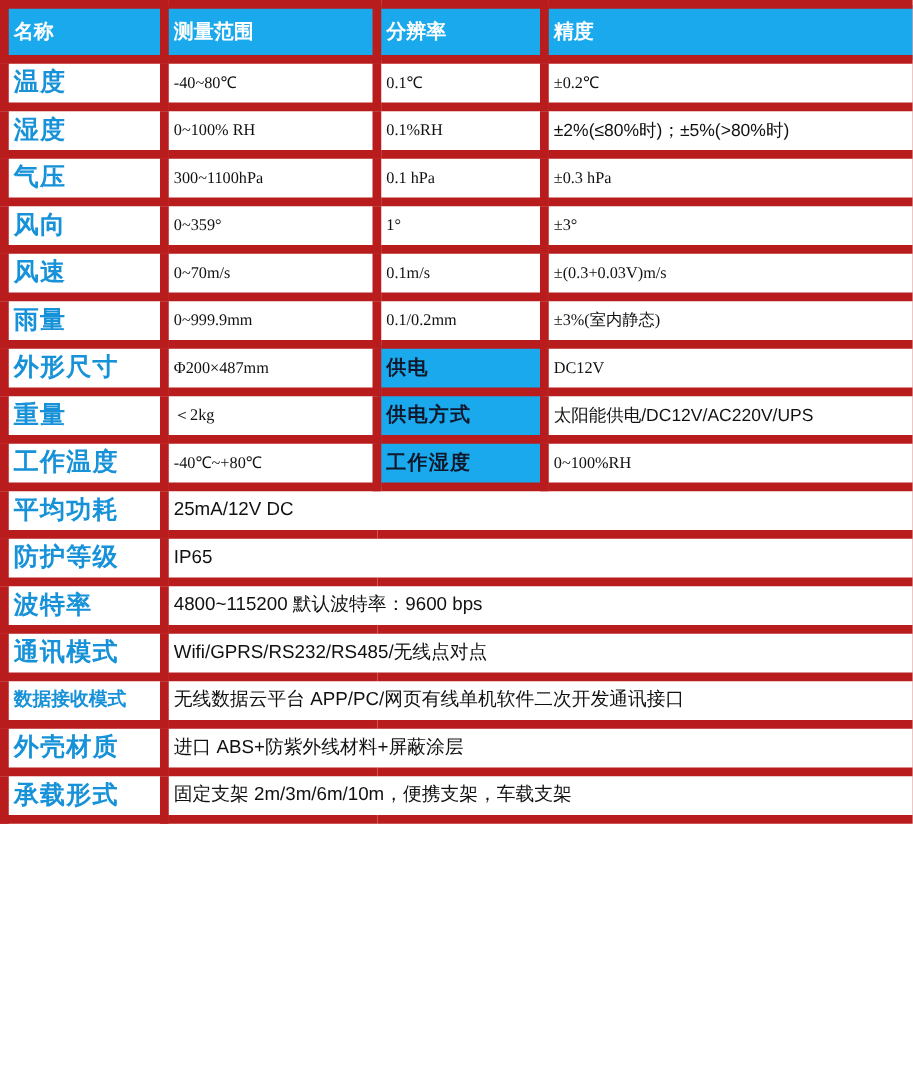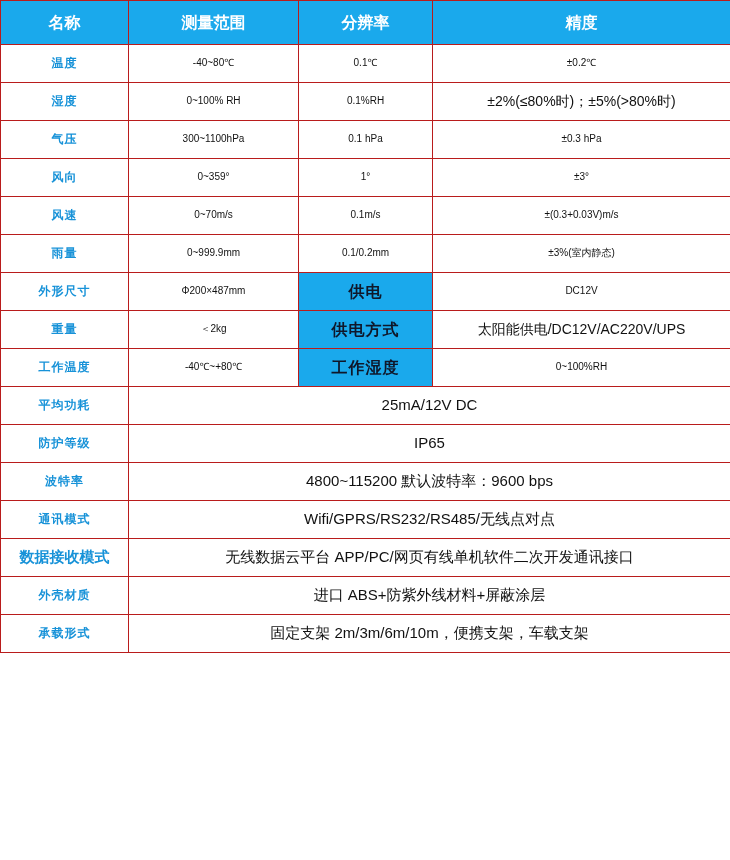--- a/index.html
+++ b/index.html
@@ -12,22 +12,21 @@
     height: 860px;
     font-family: "Liberation Sans", sans-serif;
     color: #000000;
   }
   #spec-table {
     width: 730px;
     border-collapse: collapse;
     table-layout: fixed;
   }
   #spec-table td {
-    border: 1px solid #b91c1c;
-    text-align: center;
+    border: 7px solid #b91c1c;
     vertical-align: middle;
     padding: 2px 4px;
     font-size: 15px;
     line-height: 1.25;
     color: #111111;
     background: #ffffff;
     height: 38px;
     box-sizing: border-box;
     word-break: break-all;
   }
@@ -36,34 +35,35 @@
     background: #1aa9ec;
     color: #ffffff;
     font-weight: bold;
     font-size: 16px;
     height: 44px;
   }
   
   #spec-table td.label-cell {
     color: #1792d8;
     font-weight: bold;
-    font-size: 12px;
+    font-size: 20px;
     background: #ffffff;
     letter-spacing: 1px;
   }
   
   #spec-table td.blue-cell {
     background: #1aa9ec;
     color: #0f172a;
     font-weight: bold;
     font-size: 16px;
     letter-spacing: 1px;
   }
   #spec-table td.value-cell {
-    font-size: 10px;
+    font-size: 13px;
+    font-family: Liberation Serif, serif;
   }
   #spec-table td.wide-value {
     font-size: 15px;
   }
   #spec-table td.small-value {
     font-size: 14px;
     margin-left: 16px;
   }
 </style>
 </head>

